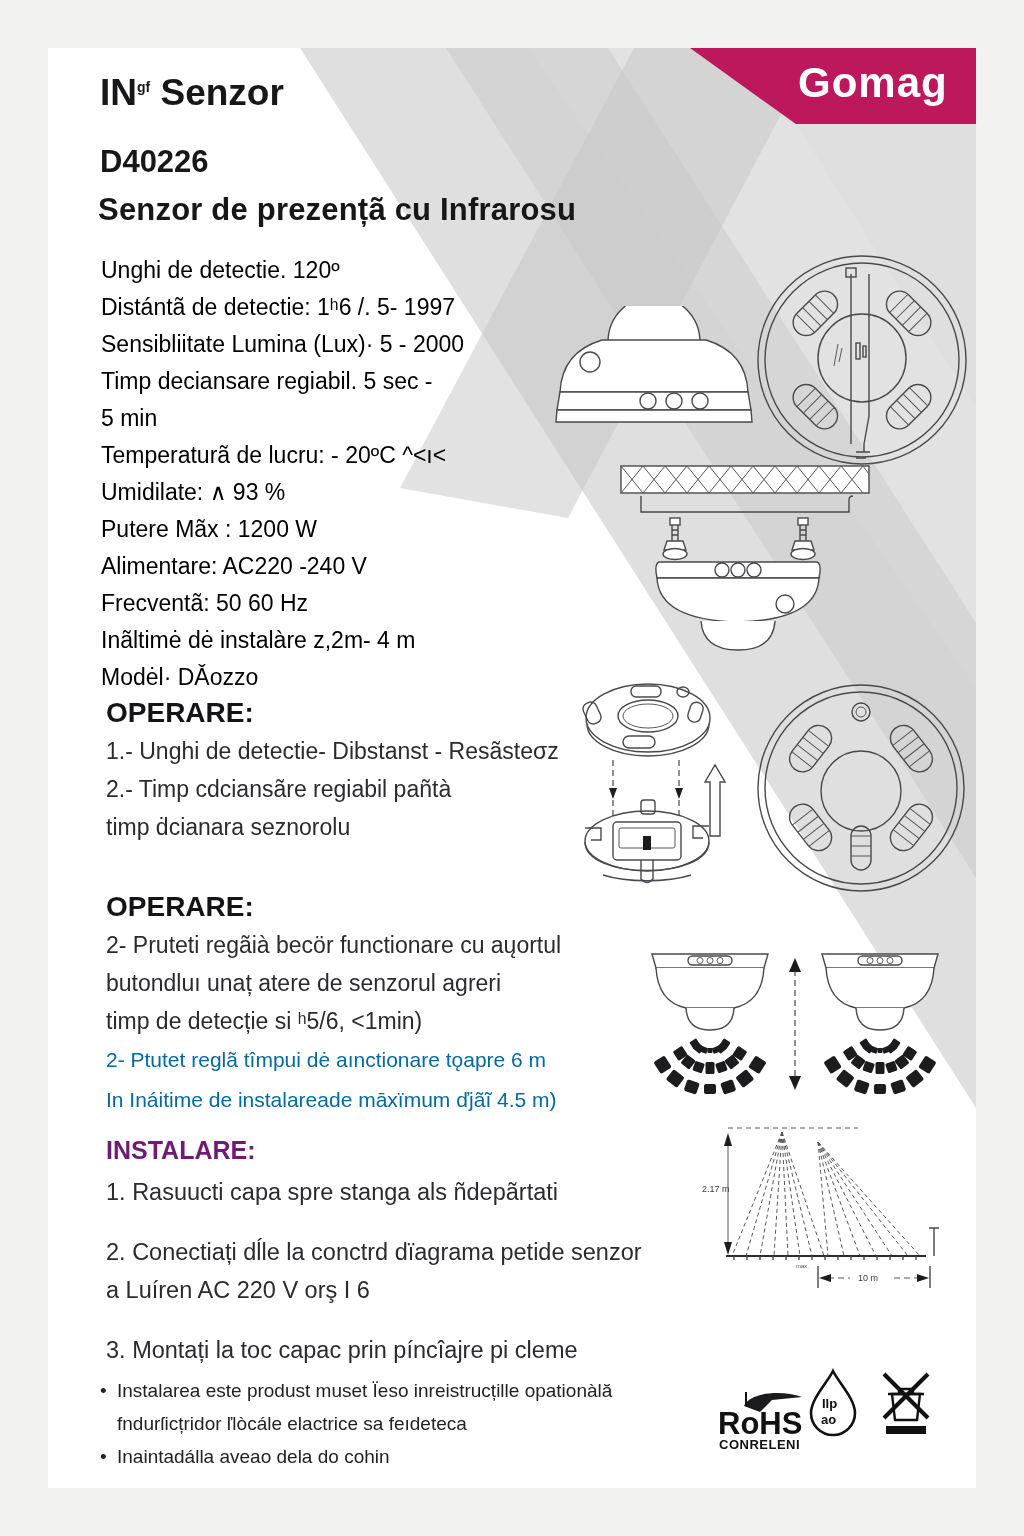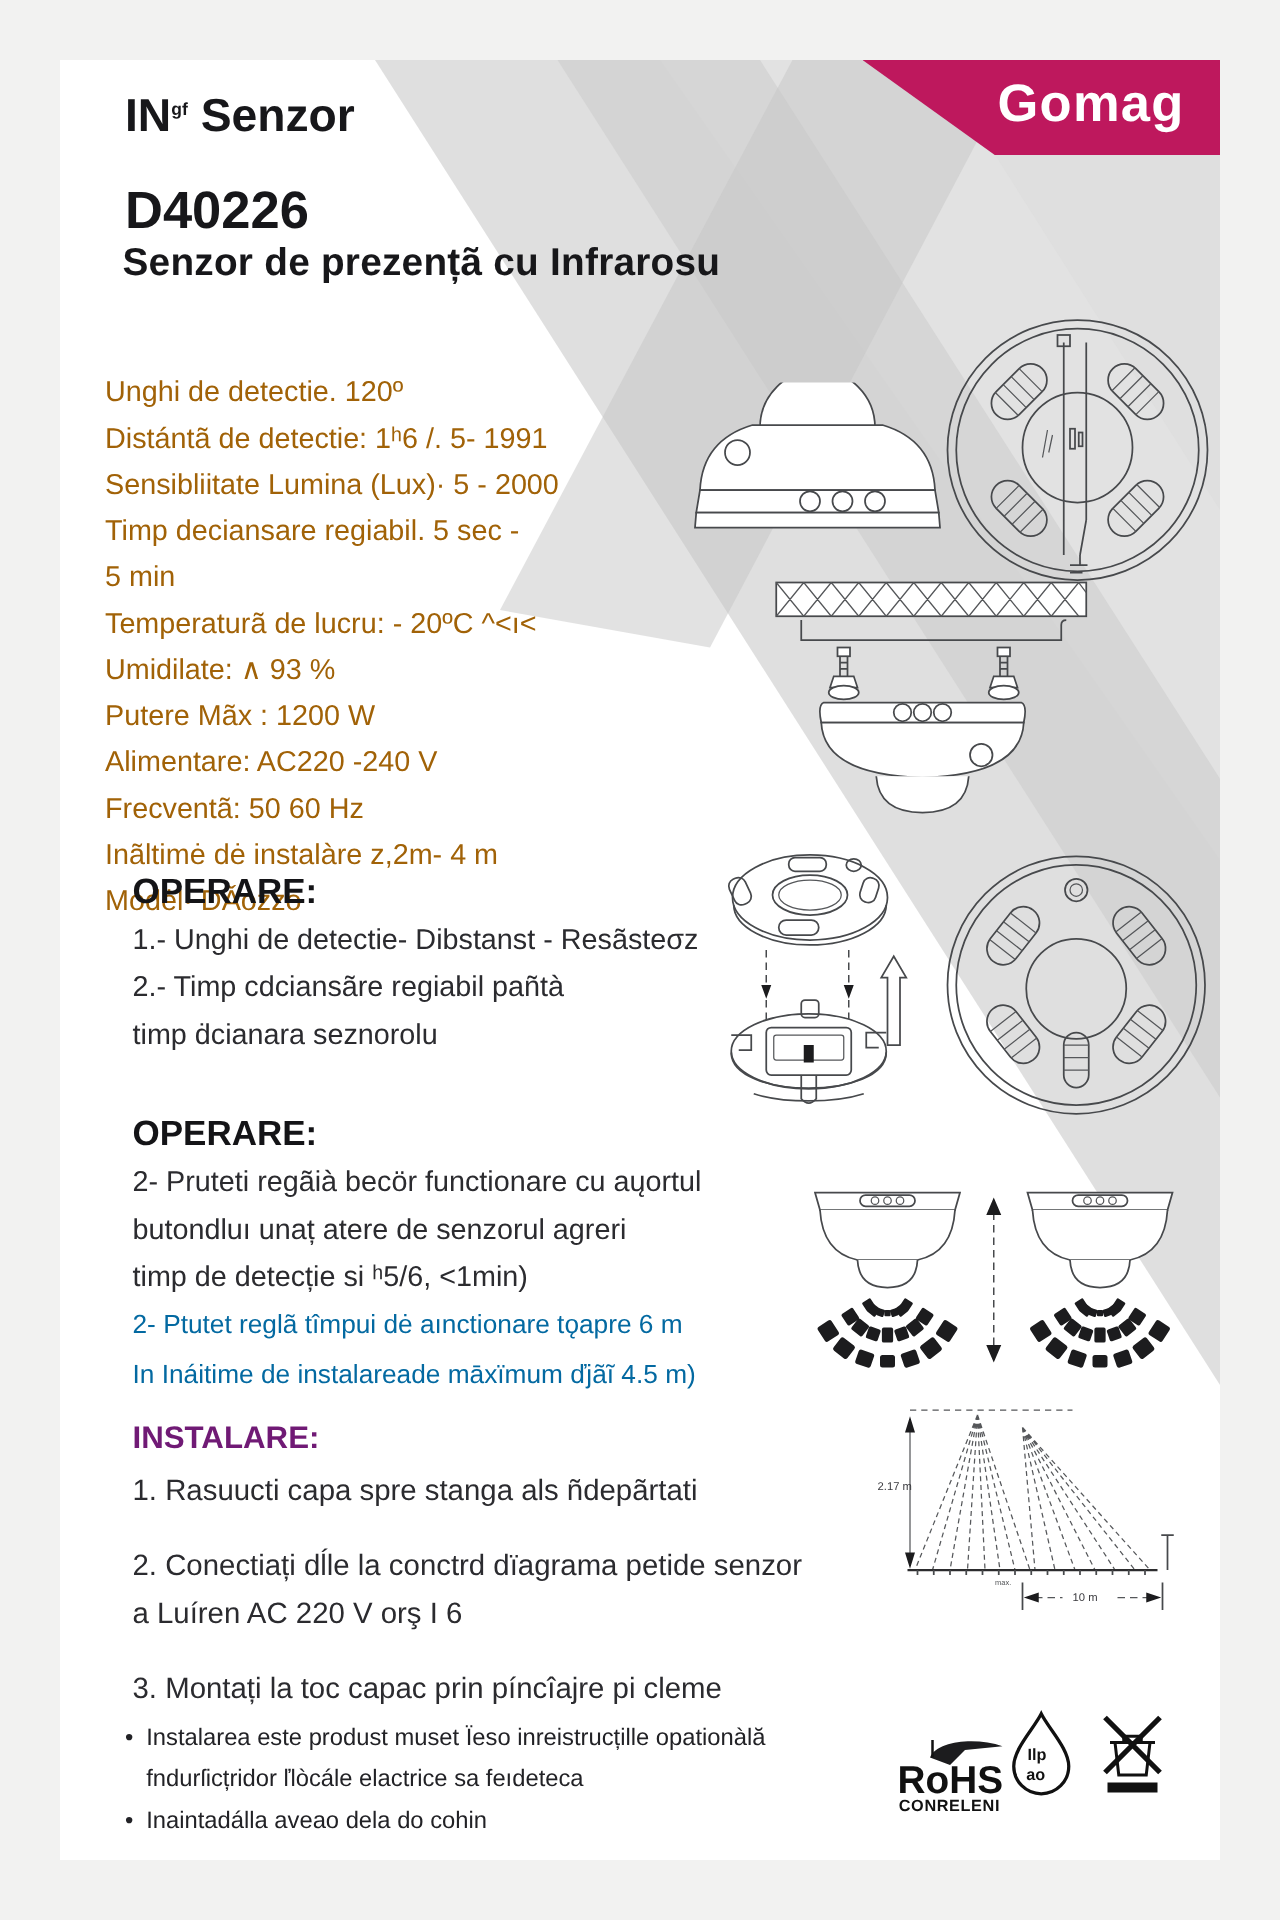--- a/index.html
+++ b/index.html
@@ -22,23 +22,23 @@
     background:#be185d;
     clip-path:polygon(0 0,100% 0,100% 100%,37% 100%);
   }
   #banner .brand{
     position:absolute;left:108px;top:11px;
     font-size:42px;font-weight:700;color:#ffffff;letter-spacing:1px;
   }
   
   .logo{left:52px;top:24px;font-size:37px;font-weight:700;color:#17171a;}
   .logo .sup{font-size:14px;vertical-align:super;font-weight:700;}
-  .model{left:52px;top:96px;font-size:42px;font-weight:700;color:#17171a;}
+  .model{left:52px;top:96px;font-size:31px;font-weight:700;color:#17171a;}
   .title{left:50px;top:144px;font-size:31px;font-weight:700;color:#17171a;letter-spacing:0.2px;}
-  .specs{left:36px;top:204px;width:540px;font-size:23px;line-height:37px;color:#a16207;margin-top:43px;}
+  .specs{left:53px;top:204px;width:540px;font-size:23px;line-height:37px;color:#000000;}
   .sect{width:600px;font-size:23px;line-height:38px;color:#2b2b2f;}
   .sect .hd{font-weight:700;font-size:28px;color:#141417;}
   #operare1{left:58px;top:646px;}
   #operare2{left:58px;top:840px;}
   #timing{left:58px;top:992px;width:620px;font-size:21px;line-height:40px;color:#0369a1;}
   #instalare{left:58px;top:1088px;width:640px;font-size:23.5px;color:#2b2b2f;}
   #instalare .hd{font-weight:700;font-size:25px;color:#701a75;margin-bottom:8px;}
   #instalare .step{margin-bottom:22px;line-height:38px;}
   #notes{left:52px;top:1326px;width:600px;font-size:19px;line-height:33px;color:#222226;}
   #notes .cont{padding-left:17px;}
@@ -67,21 +67,21 @@
   <div id="banner">
     <span class="brand">Gomag</span>
   </div>
 
   <div class="abs logo"><span>IN</span><span class="sup">gf</span> <span>Senzor</span></div>
   <div class="abs model">D40226</div>
   <div class="abs title">Senzor de prezențã cu Infrarosu</div>
 
   <div class="abs specs">
     <div>Unghi de detectie. 120º</div>
-    <div>Distántã de detectie: 1ʰ6 /. 5- 1991</div>
+    <div>Distántã de detectie: 1ʰ6 /. 5- 1997</div>
     <div>Sensibliitate Lumina (Lux)· 5 - 2000</div>
     <div>Timp deciansare regiabil. 5 sec -</div>
     <div>5 min</div>
     <div>Temperaturã de lucru: - 20ºC ^&lt;ı&lt;</div>
     <div>Umidilate: ∧ 93 %</div>
     <div>Putere Mãx : 1200 W</div>
     <div>Alimentare: AC220 -240 V</div>
     <div>Frecventã: 50 60 Hz</div>
     <div>Inãltimė dė instalàre z,2m- 4 m</div>
     <div>Modėl· DǍozzo</div>

